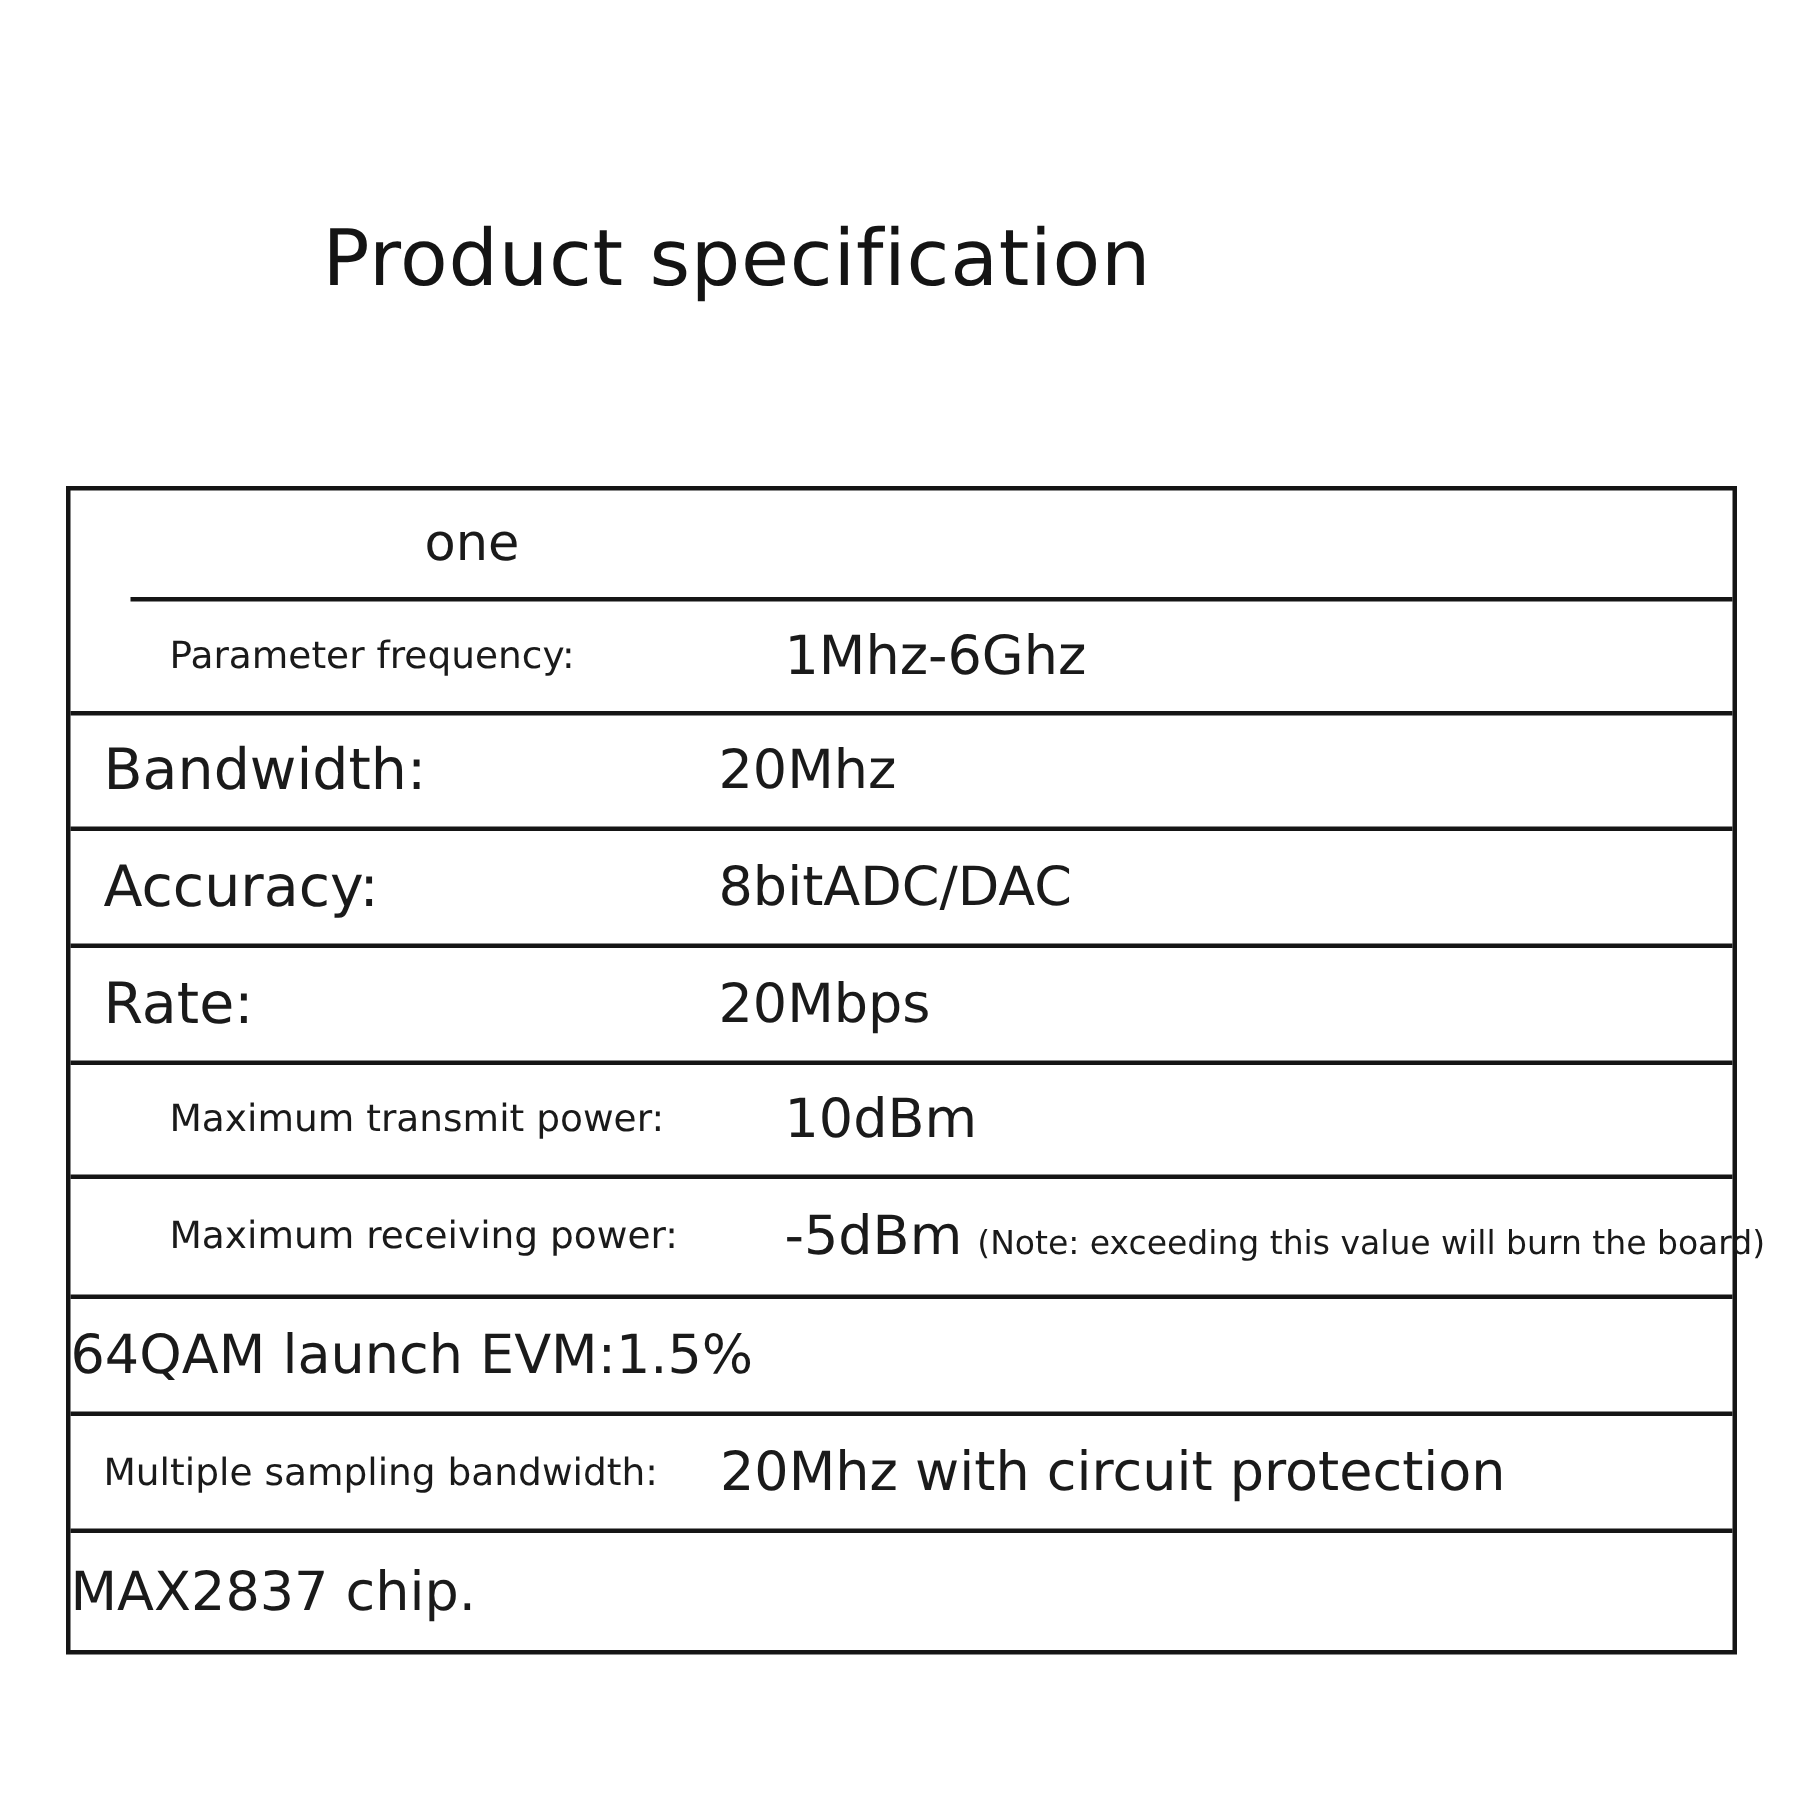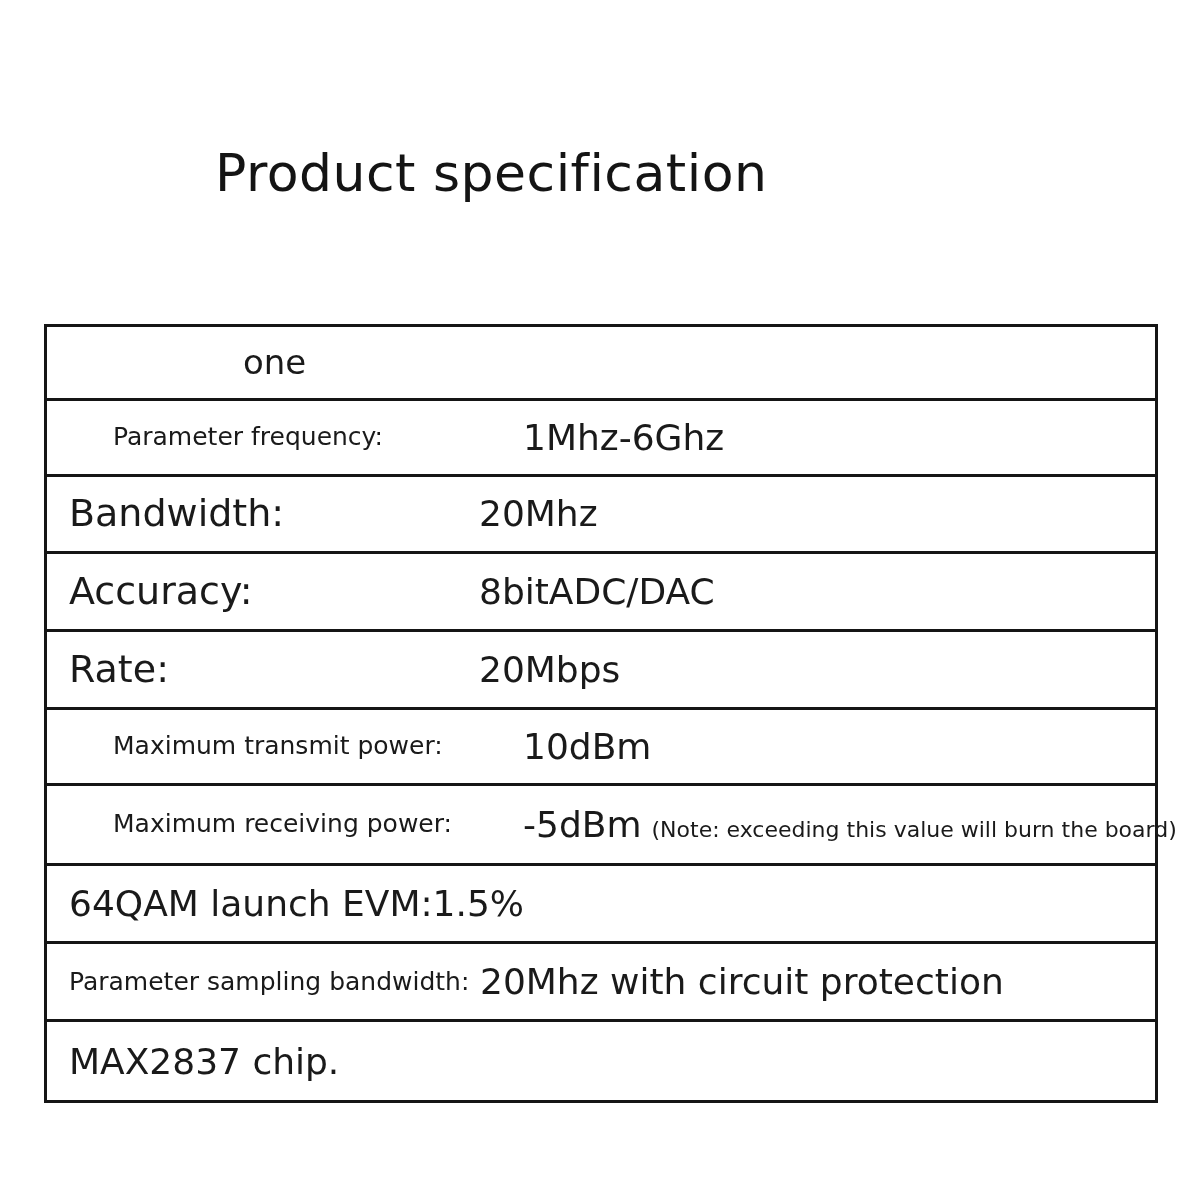--- a/index.html
+++ b/index.html
@@ -51,20 +51,21 @@
     box-sizing: border-box;
     min-height: 50px;
   }
   .row:last-child {
     border-bottom: none;
   }
 
   
   .row-one {
     height: 74px;
+    margin-left: 40px;
   }
   .row-one .label {
     font-size: 34px;
     padding-left: 196px;
   }
 
   .label {
     box-sizing: border-box;
     padding-left: 22px;
     white-space: nowrap;
@@ -98,21 +99,20 @@
     font-size: 38px;
   }
 
   .row-h76 { height: 76px; }
   .row-h77 { height: 77px; }
   .row-h78 { height: 78px; }
   .row-h80 { height: 80px; }
 
   .full-label {
     font-size: 36px;
-    padding-left: 22px;
     white-space: nowrap;
   }
 
   .note {
     font-size: 22px;
     margin-left: 10px;
   }
 
   .value-inline {
     display: flex;
@@ -171,21 +171,21 @@
         <span class="md">-5dBm</span>
         <span class="note">(Note: exceeding this value will burn the board)</span>
       </div>
     </div>
 
     <div class="row row-h78">
       <div class="full-label">64QAM launch EVM:1.5%</div>
     </div>
 
     <div class="row row-h78">
-      <div class="multi-label">Parameter sampling  bandwidth:</div>
+      <div class="multi-label">Multiple sampling  bandwidth:</div>
       <div class="value col-value md">20Mhz with circuit protection</div>
     </div>
 
     <div class="row row-h78">
       <div class="full-label">MAX2837 chip.</div>
     </div>
 
   </div>
 </div>
 

